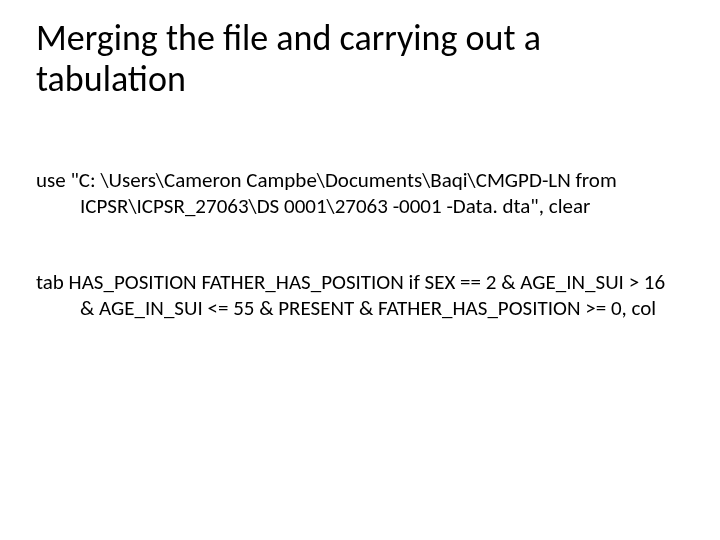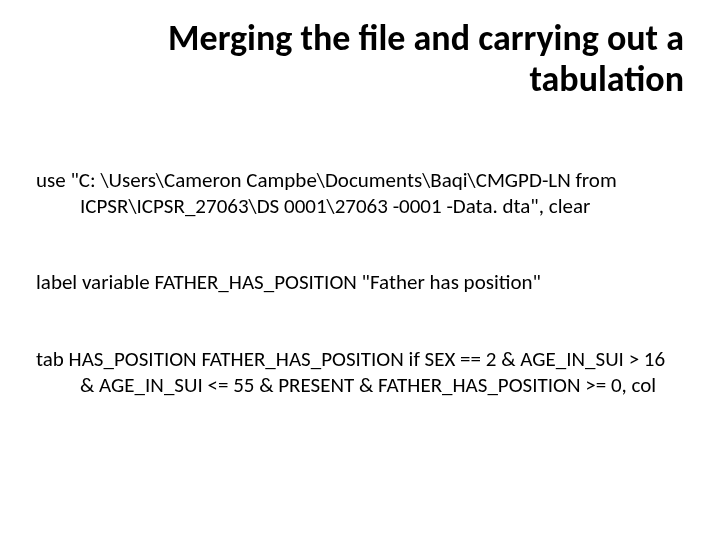--- a/index.html
+++ b/index.html
@@ -14,41 +14,40 @@
   }
   .slide {
     box-sizing: border-box;
     width: 720px;
     height: 540px;
     padding: 18px 36px 0 36px;
   }
   .title {
     font-size: 36px;
     line-height: 1.15;
-    text-align: right;
+    text-align: left;
     margin: 0 0 16px 0;
-    font-weight: 700;
+    font-weight: 400;
   }
   .code {
     font-size: 21px;
     line-height: 1.22;
     white-space: pre-wrap;
     word-wrap: break-word;
   }
   .stmt {
     padding-left: 44px;
     text-indent: -44px;
     margin: 0;
   }
 </style>
 </head>
 <body>
 
 <div class="slide">
   <h1 class="title">Merging the file and carrying out a tabulation</h1>
   <div class="code">
     <p class="stmt">use "C: \Users\Cameron Campbe\Documents\Baqi\CMGPD-LN from ICPSR\ICPSR_27063\DS 0001\27063 -0001 -Data. dta", clear</p>
-    <p class="stmt">label variable FATHER_HAS_POSITION "Father has position"</p>
     <p class="stmt">tab HAS_POSITION FATHER_HAS_POSITION if SEX == 2 &amp; AGE_IN_SUI &gt; 16 &amp; AGE_IN_SUI &lt;= 55 &amp; PRESENT &amp; FATHER_HAS_POSITION &gt;= 0, col</p>
     
     
   </div>
 </div>
 
 </body></html>

